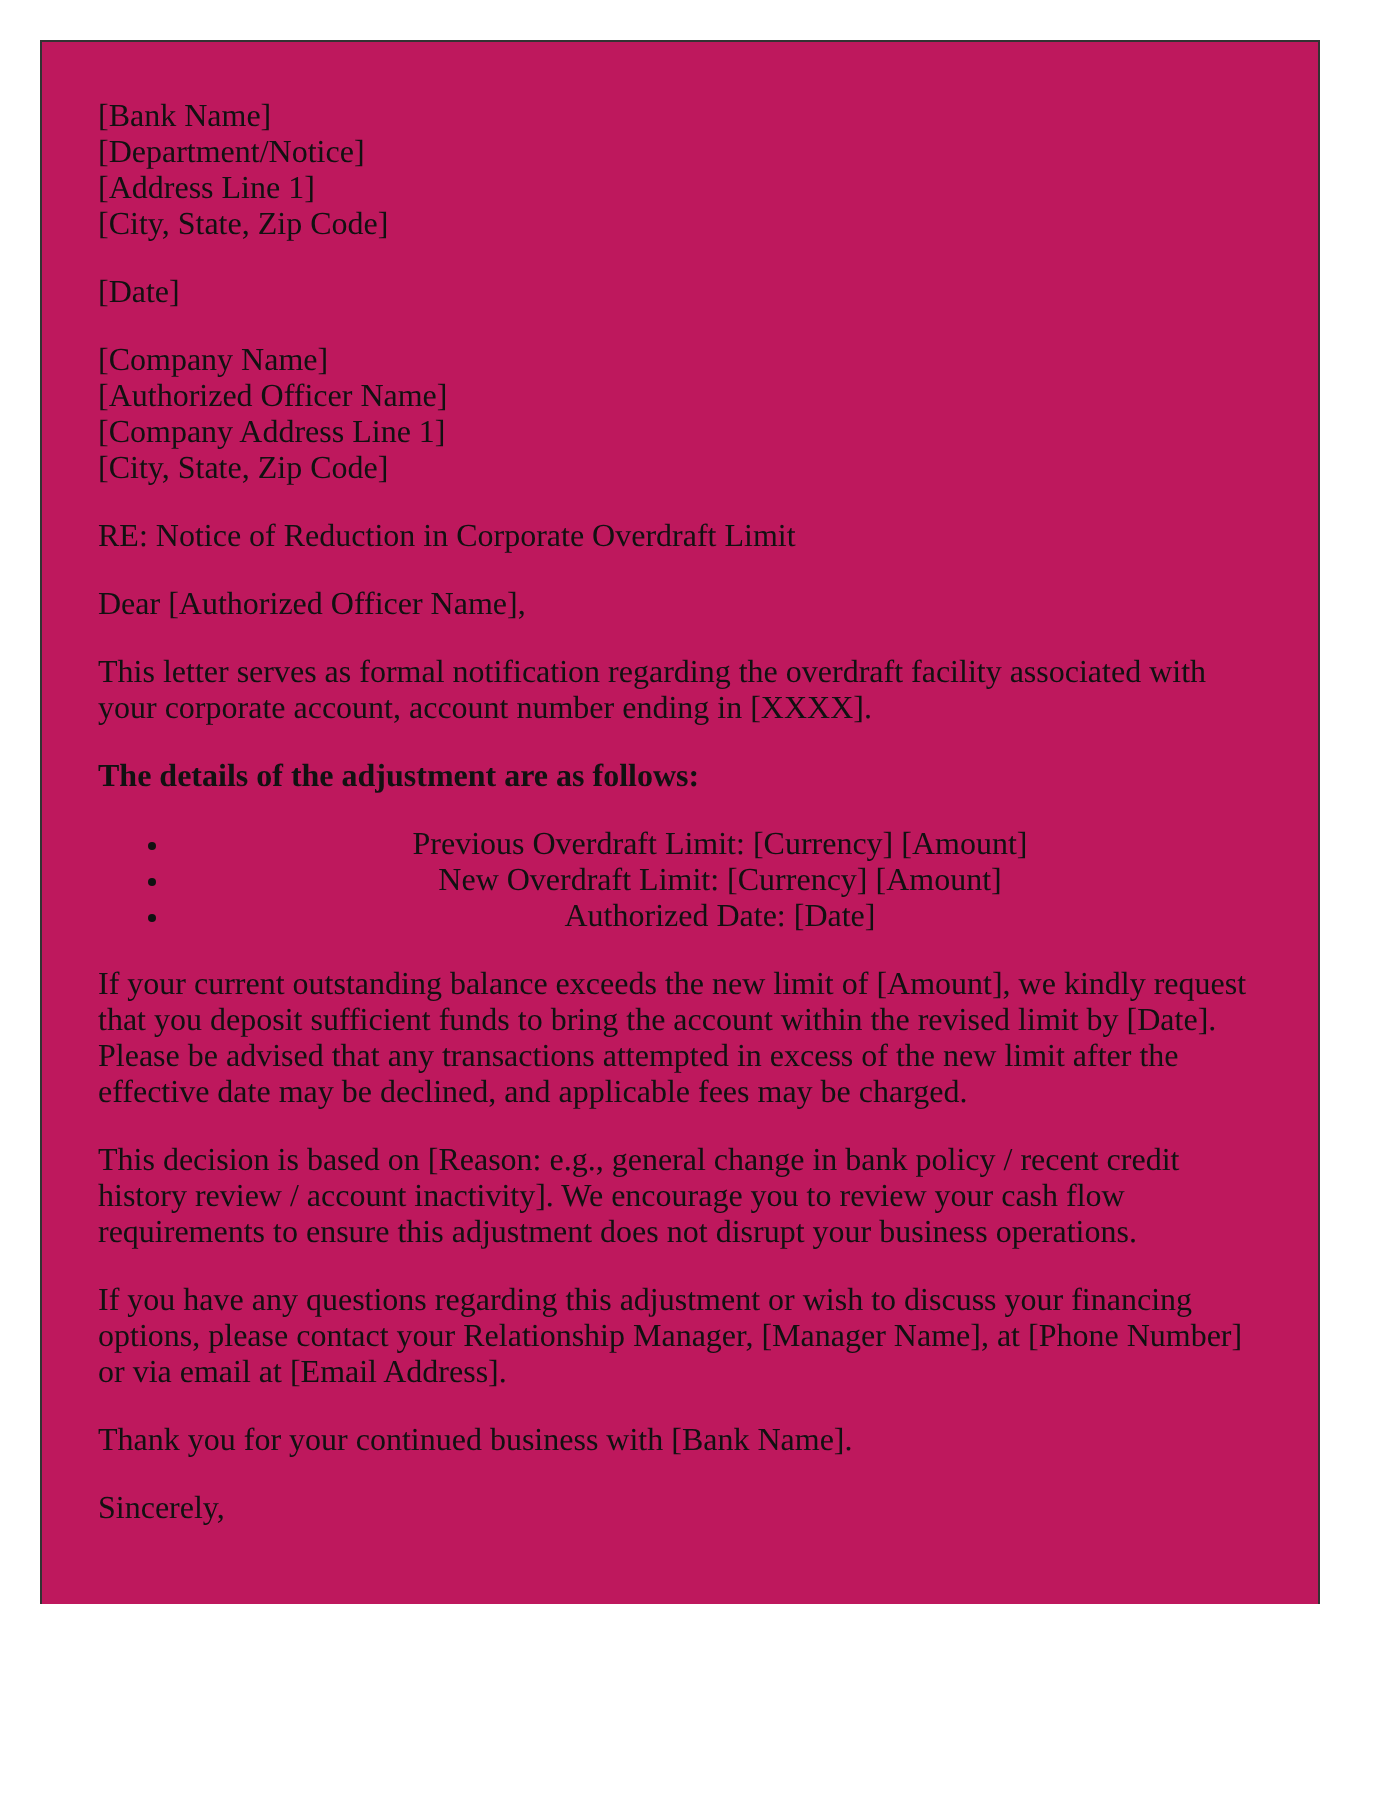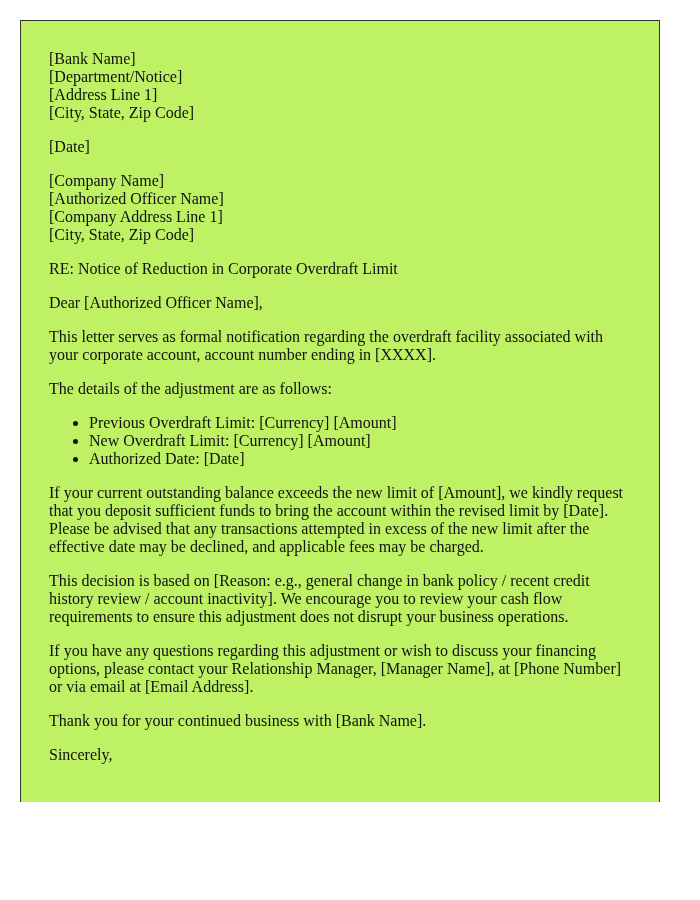--- a/index.html
+++ b/index.html
@@ -14,48 +14,49 @@
       position: absolute;
       left: 20px;
       top: 20px;
       width: 640px;
       height: 782px;
       border-top: 1px solid #333333;
       border-left: 1px solid #333333;
       border-right: 1px solid #333333;
       overflow: hidden;
       box-sizing: border-box;
-      background: #bef264;
+      background: #be185d;
     }
     .letter {
       font-family: "Liberation Serif", "DejaVu Serif", serif;
       font-size: 16px;
       line-height: 18px;
       color: #111111;
       padding: 29px 28px 0 28px;
     }
     .letter p {
       margin: 0 0 16px 0;
     }
     .block-lines span {
       display: block;
     }
     .subject {
       font-weight: normal;
     }
     .details-heading {
-      font-weight: normal;
+      font-weight: bold;
     }
     ul.details-list {
       margin: 0 0 16px 0;
       padding-left: 40px;
       list-style: disc;
     }
     ul.details-list li {
       margin: 0;
+      text-align: center;
     }
   </style>
 </head>
 <body>
 
 <div class="page-frame">
   <div class="letter">
 
     <p class="block-lines">
       <span>[Bank Name]</span>

